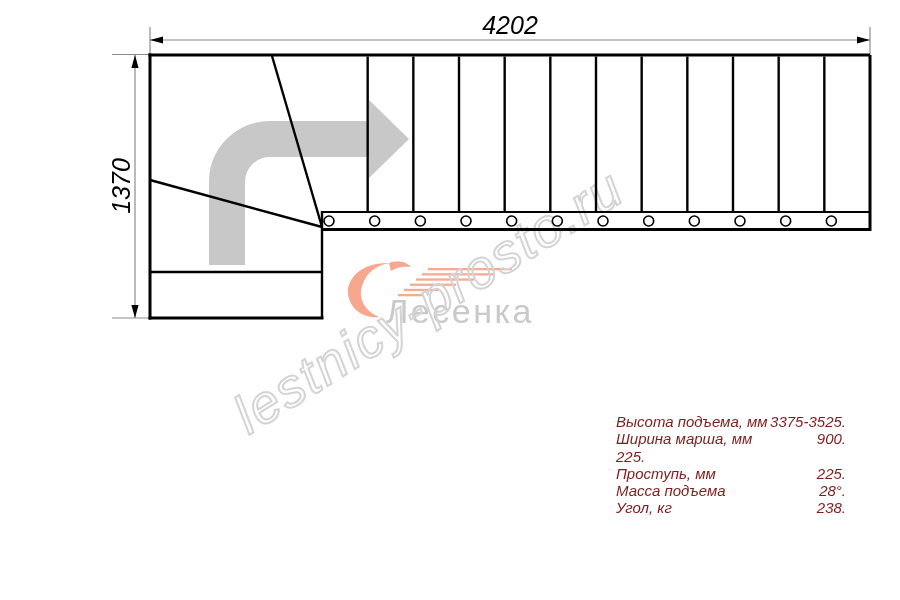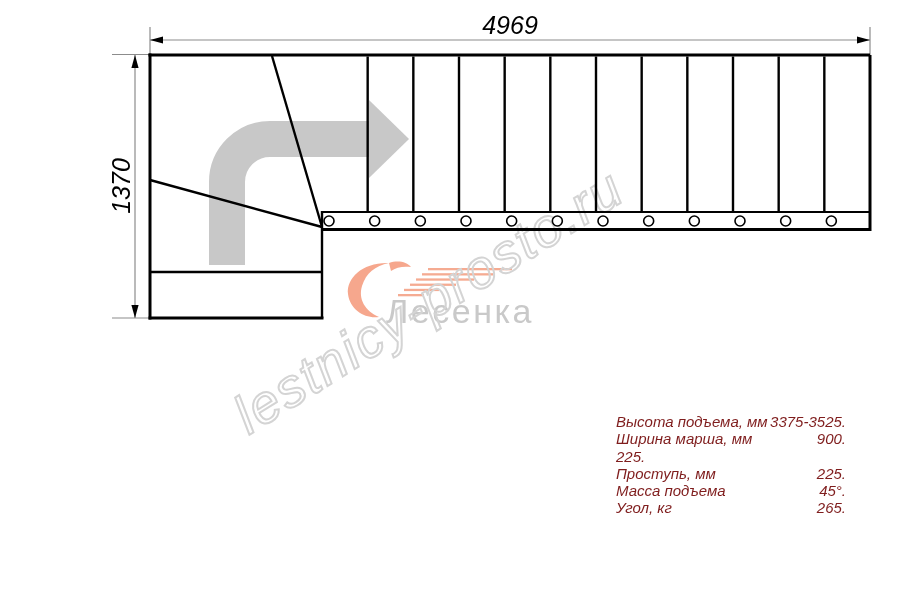--- a/index.html
+++ b/index.html
@@ -141,42 +141,42 @@
         <circle cx="557.3333333333333" cy="221" r="5"></circle>
         <circle cx="603" cy="221" r="5"></circle>
         <circle cx="648.6666666666666" cy="221" r="5"></circle>
         <circle cx="694.3333333333333" cy="221" r="5"></circle>
         <circle cx="740" cy="221" r="5"></circle>
         <circle cx="785.6666666666666" cy="221" r="5"></circle>
         <circle cx="831.3333333333333" cy="221" r="5"></circle>
       </g>
   </svg>
 
-  <div class="dim-top">4969</div>
+  <div class="dim-top">4202</div>
   <div class="dim-left">1370</div>
 
   <div class="specs" id="specs">
       <div class="spec-row">
         <span class="spec-label">Высота подъема, мм</span>
         <span class="spec-value">3375-3525.</span>
       </div>
       <div class="spec-row">
         <span class="spec-label">Ширина марша, мм</span>
         <span class="spec-value">900.</span>
       </div>
       <div class="spec-row">
         <span class="spec-value">225.</span>
       </div>
       <div class="spec-row">
         <span class="spec-label">Проступь, мм</span>
         <span class="spec-value">225.</span>
       </div>
       <div class="spec-row">
         <span class="spec-label">Масса подъема</span>
-        <span class="spec-value">45°.</span>
+        <span class="spec-value">28°.</span>
       </div>
       <div class="spec-row">
         <span class="spec-label">Угол, кг</span>
-        <span class="spec-value">265.</span>
+        <span class="spec-value">238.</span>
       </div>
     </div>
 
 </div>
 
 </body></html>

